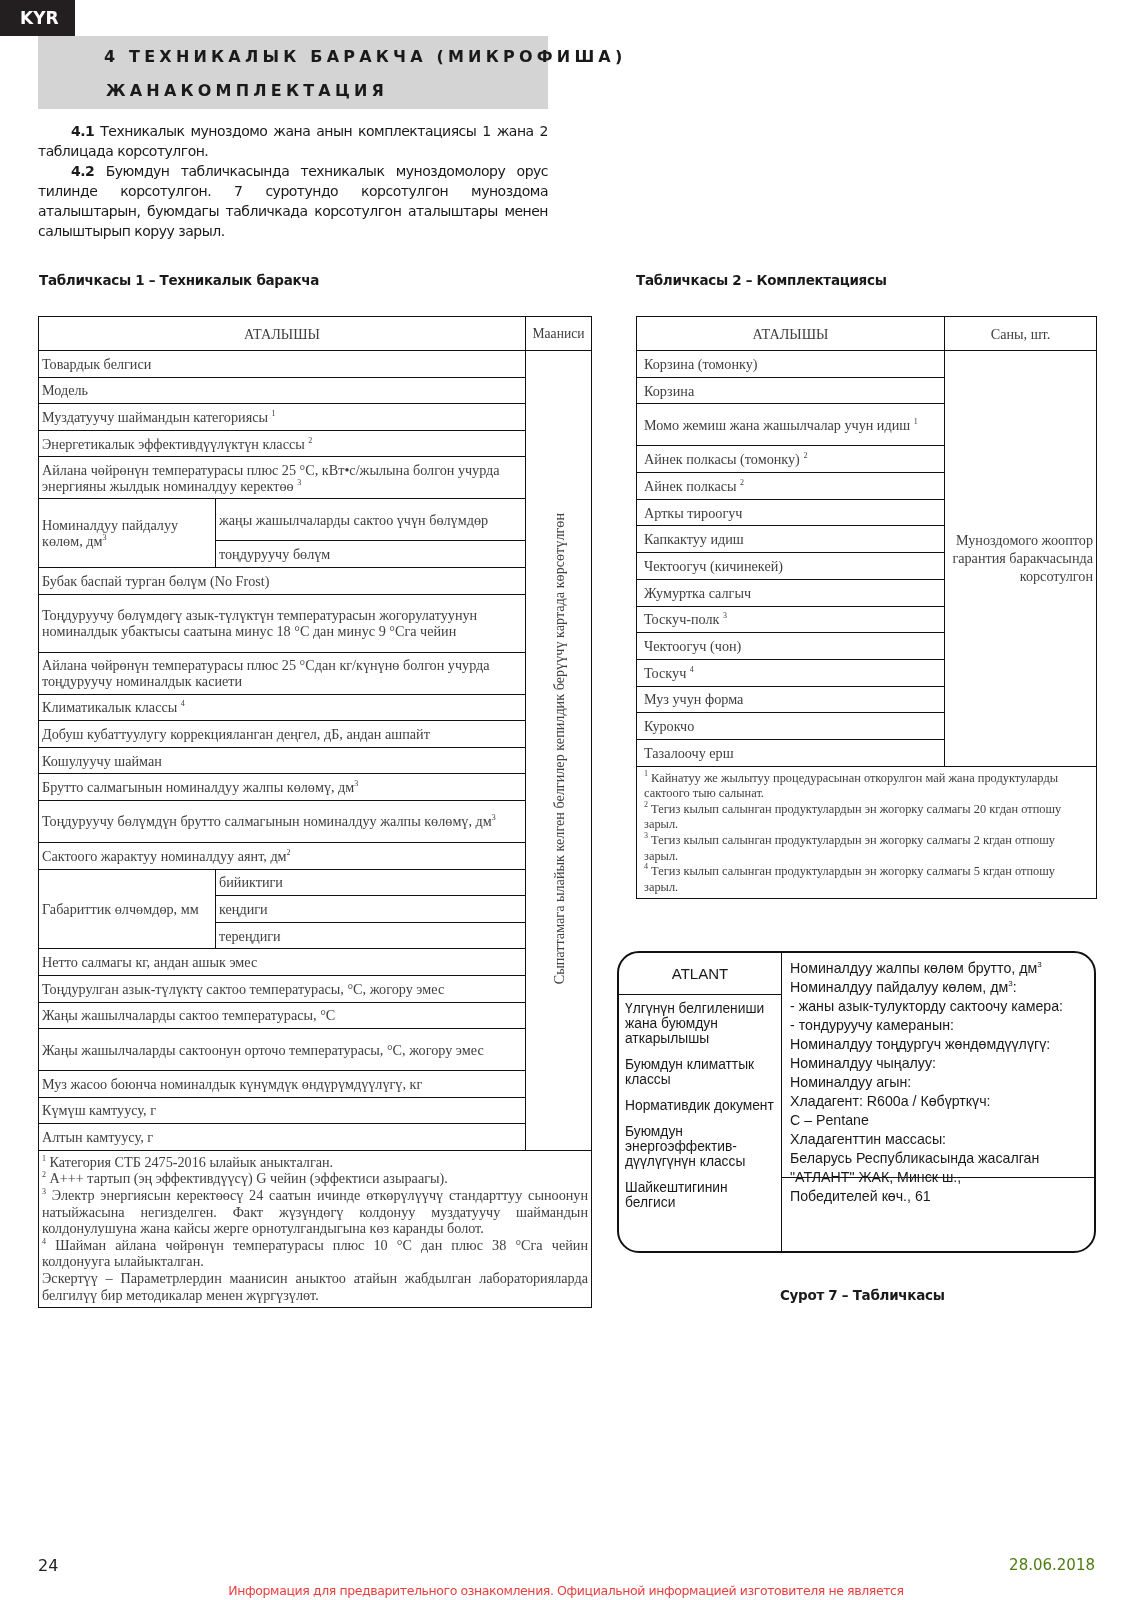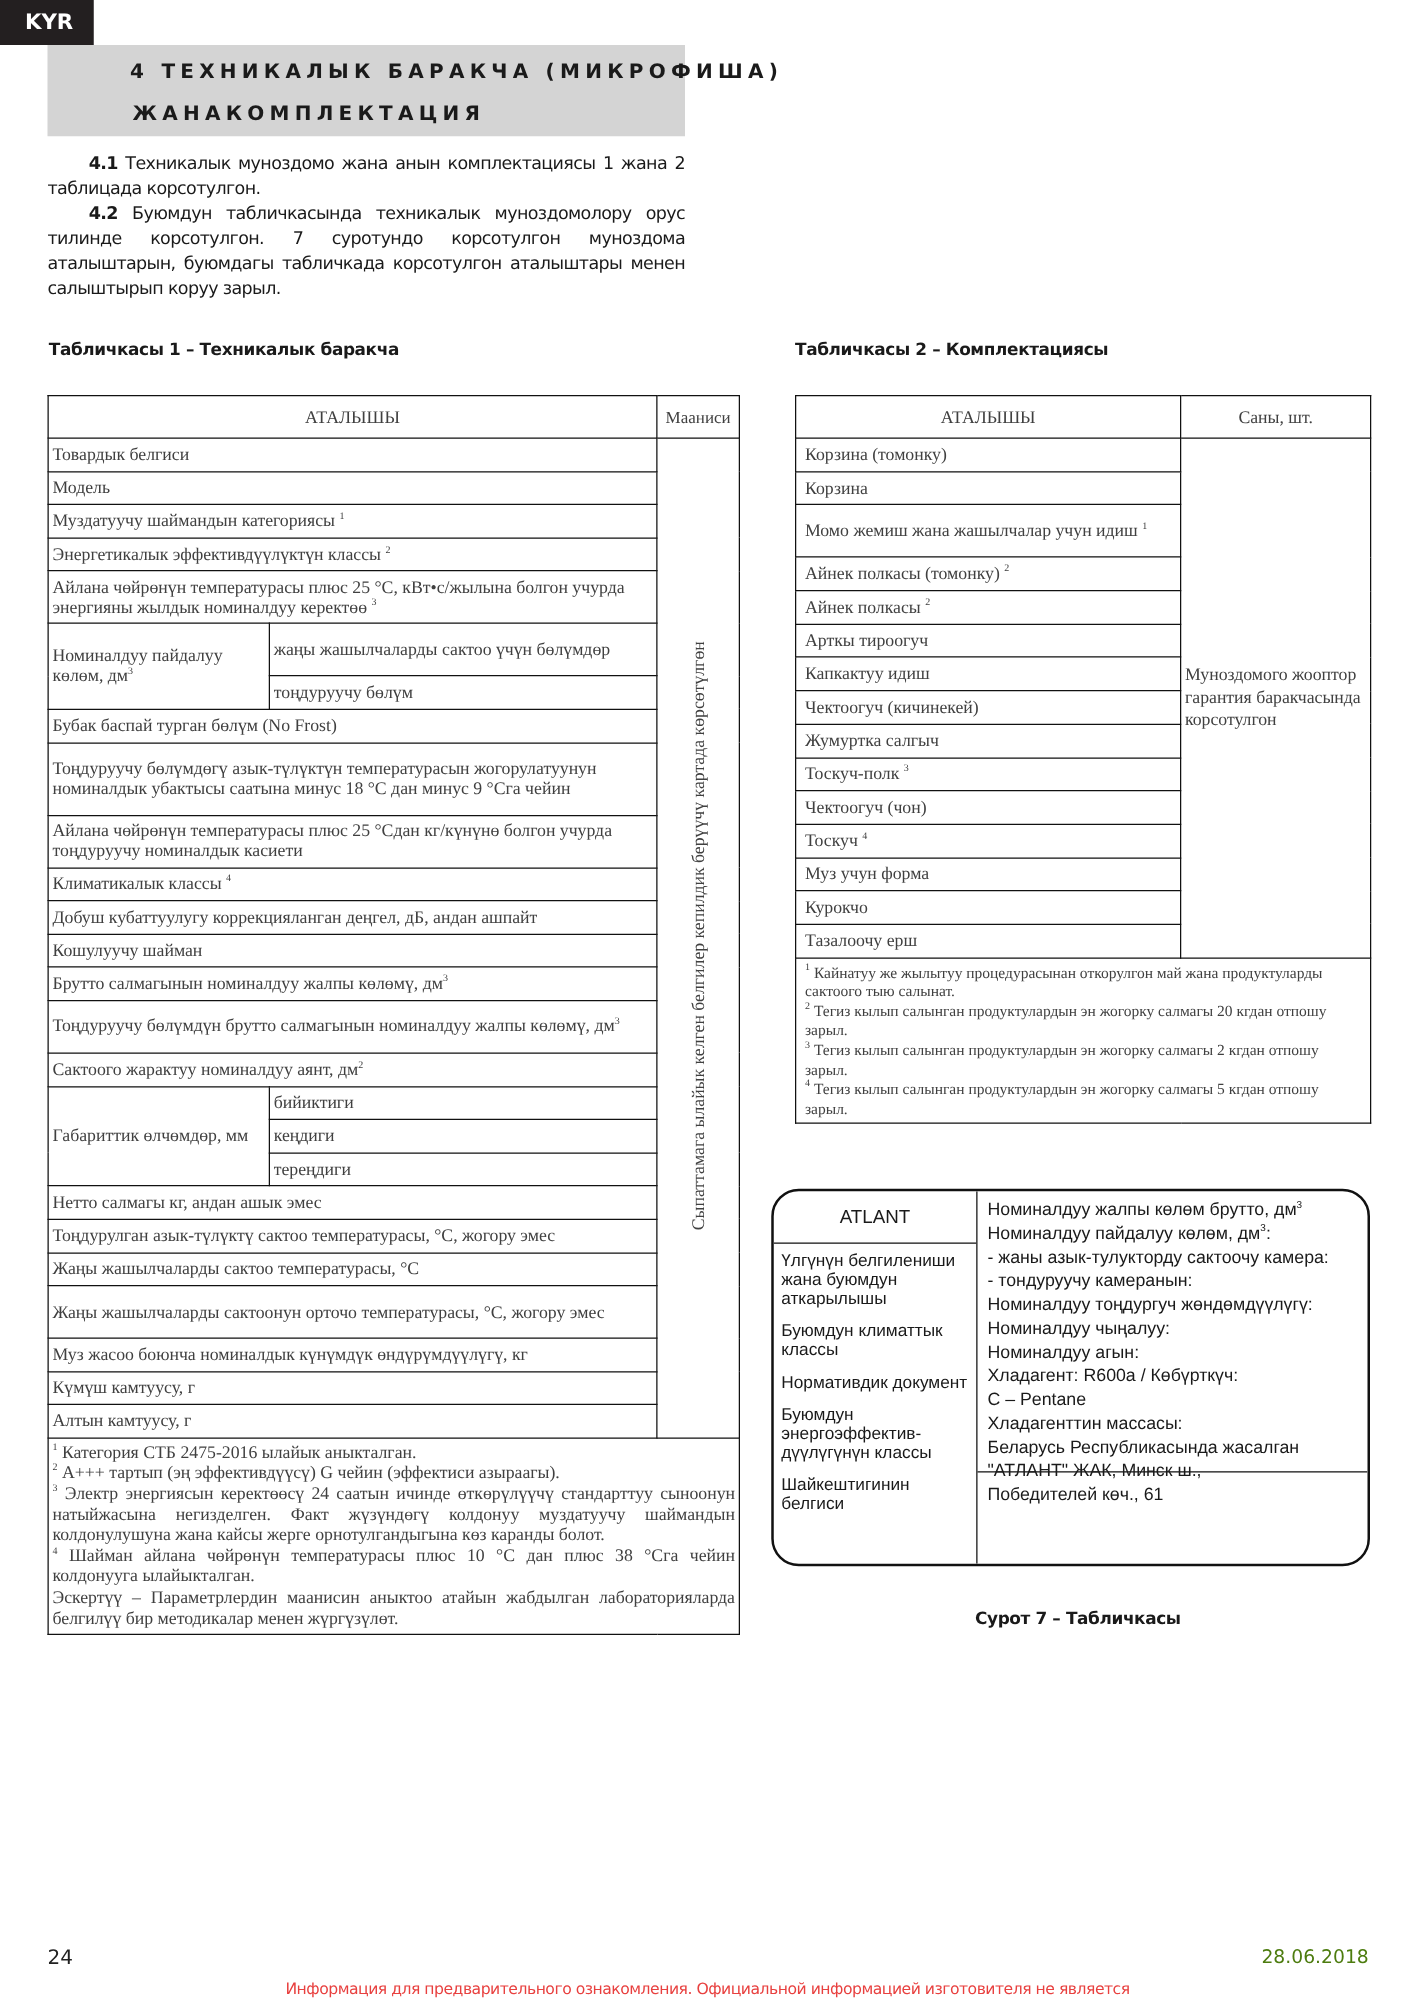--- a/index.html
+++ b/index.html
@@ -32,21 +32,21 @@
   #t1 .r2 { height: 42px; }
   #t1 .r3 { height: 58px; }
   #t1 .vcol { width: 66px; text-align: center; padding: 0; }
   #t1 .vtext { writing-mode: vertical-rl; transform: rotate(180deg); white-space: nowrap; display: inline-block; font-size: 14.2px; }
   #t1 .notes { font-size: 14.2px; line-height: 16.6px; padding: 3px 3px 4px 3px; text-align: justify; margin-left: 24px; }
 
   #t2 { position: absolute; left: 636px; top: 316px; width: 461px; }
   #t2 .hdr { height: 34px; text-align: center; }
   #t2 td.name { padding-left: 7px; width: 308px; height: 26.7px; }
   #t2 td.name.tall { height: 42px; }
-  #t2 .qcol { text-align: left; vertical-align: top; padding-top: 180px; line-height: 18px; }
+  #t2 .qcol { text-align: right; vertical-align: top; padding-top: 180px; line-height: 18px; }
   #t2 .notes { font-size: 12.4px; line-height: 15.6px; padding: 4px 7px 3px 7px; }
 
   .plate { position: absolute; left: 617px; top: 951px; width: 479px; height: 302px; border: 2px solid #111; border-radius: 22px; overflow: hidden; }
   .plate .left { position: absolute; left: 0; top: 0; width: 163px; height: 100%; border-right: 1.6px solid #111; }
   .plate .brand { height: 42px; border-bottom: 1.6px solid #111; text-align: center; line-height: 42px; font-size: 15px; }
   .plate .fields { padding: 6px 4px 0 6px; font-size: 13.8px; line-height: 15px; }
   .plate .fields div { margin-bottom: 11px; }
   .plate .right { position: absolute; left: 163px; top: 0; right: 0; height: 100%; }
   .plate .specs { padding: 6px 8px 0 8px; font-size: 14.2px; line-height: 19px; height: 225px; border-bottom: 1.6px solid #111; }
 

